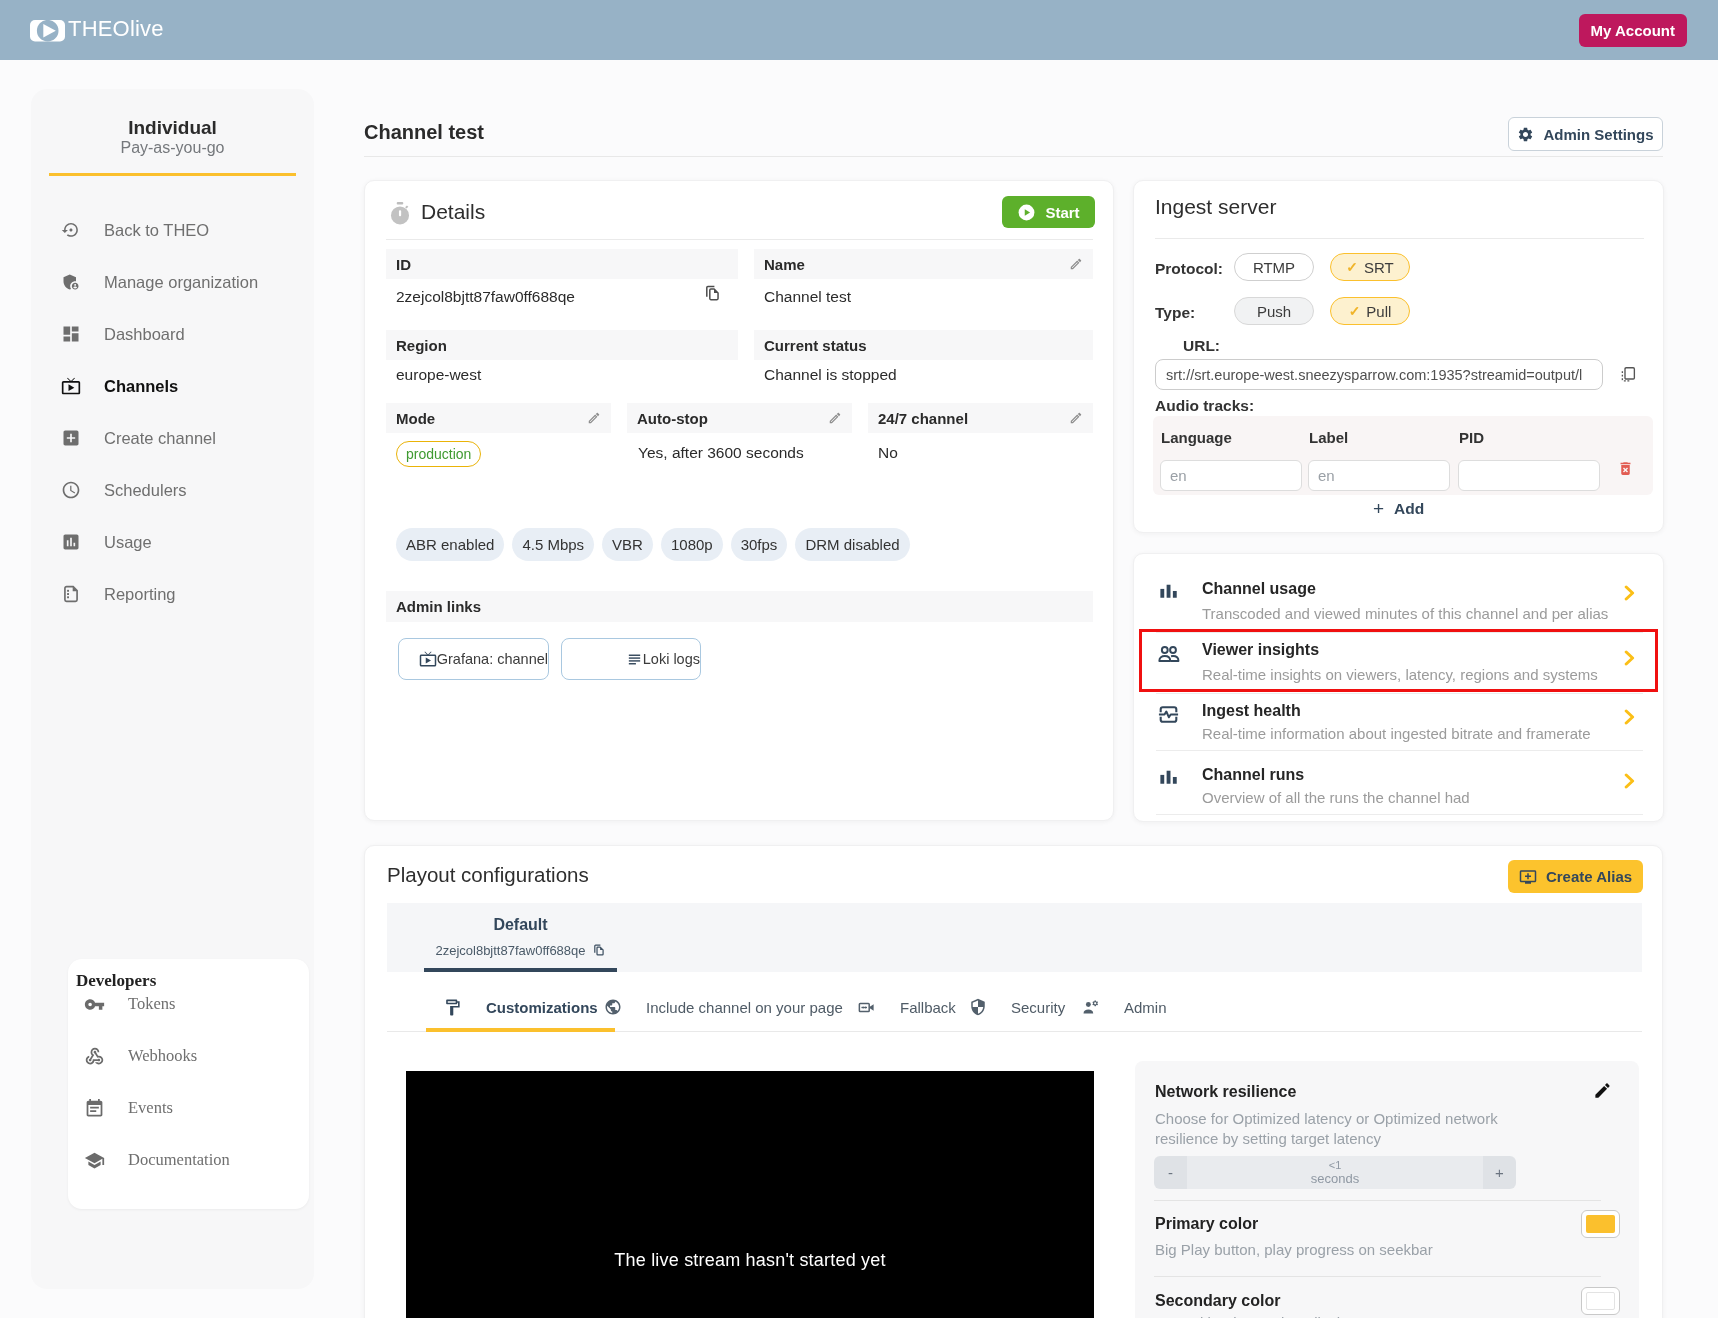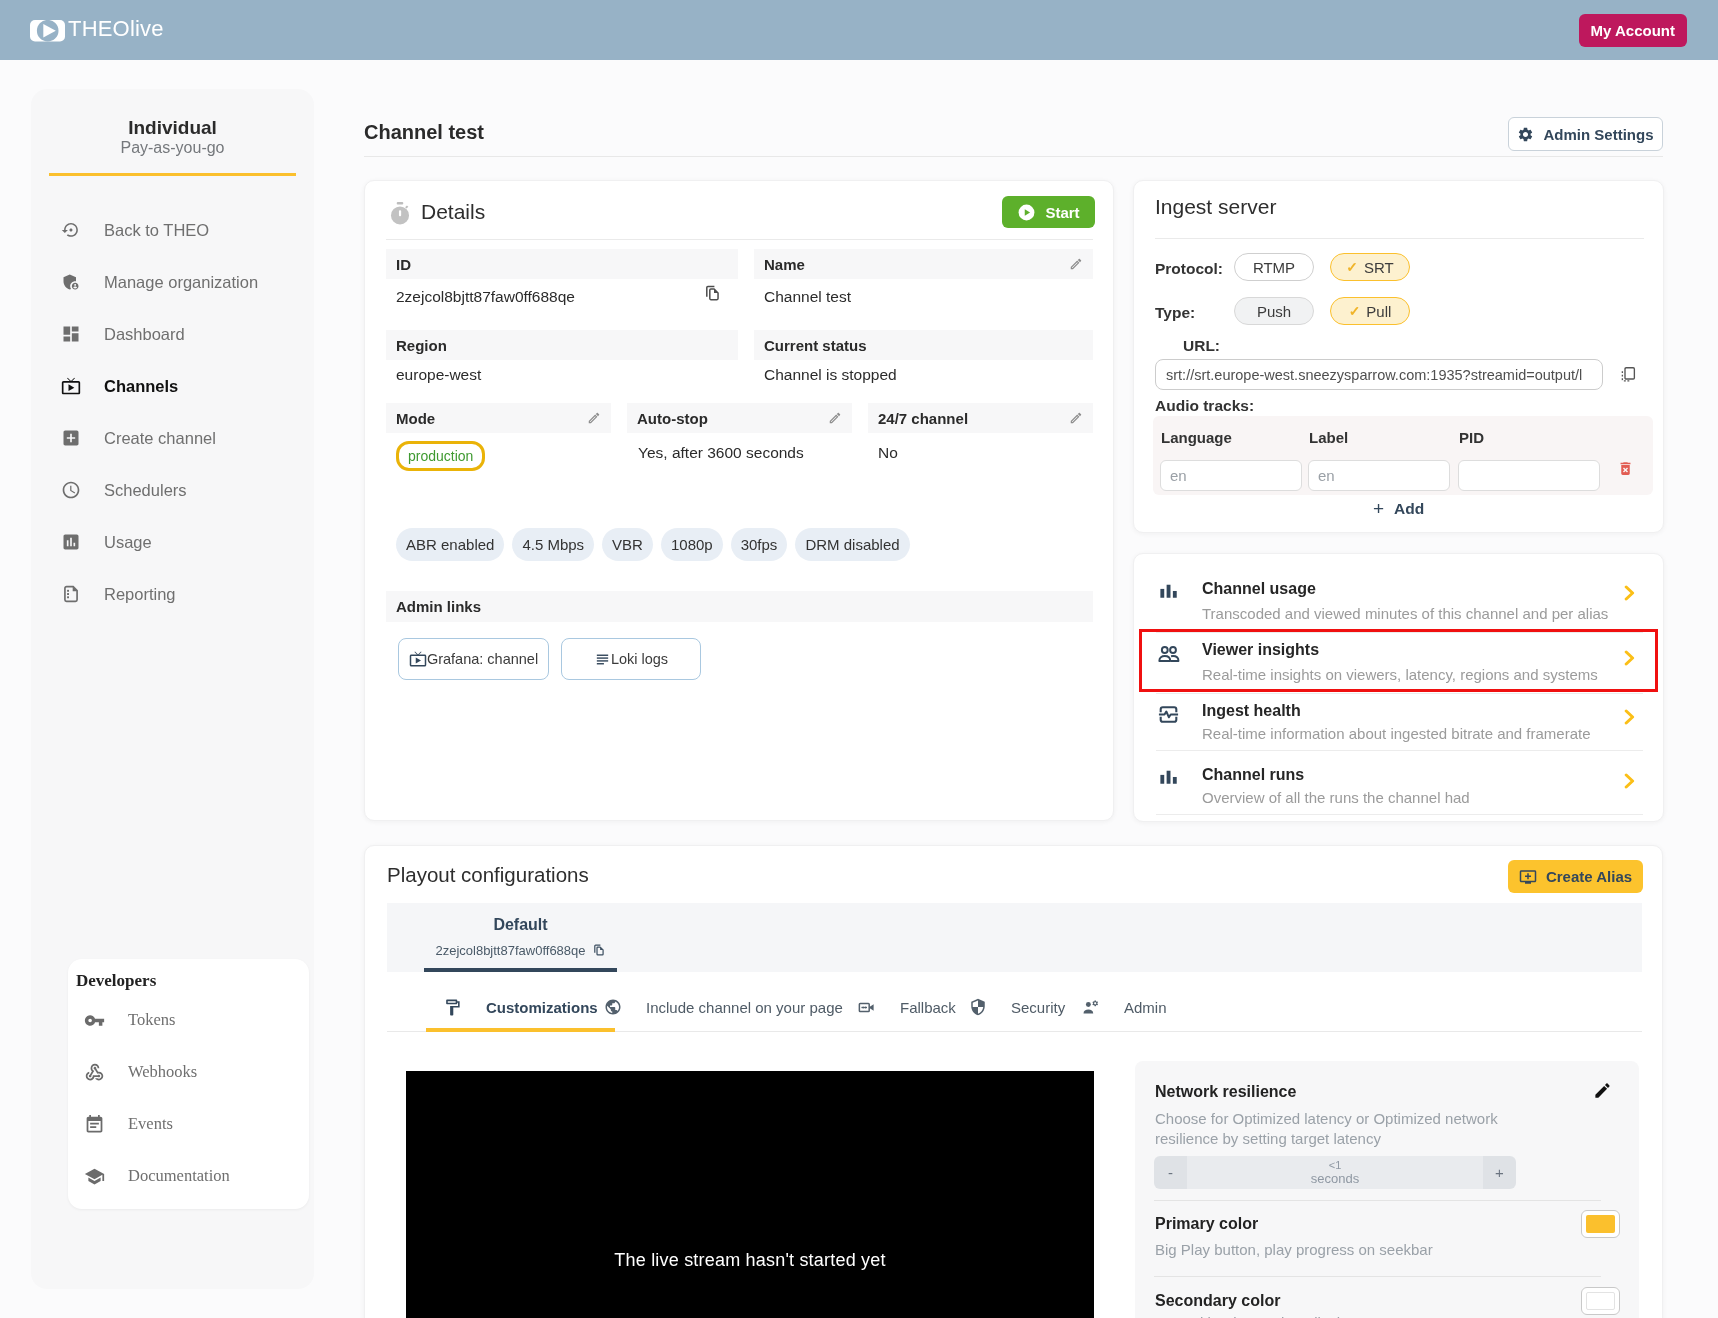--- a/index.html
+++ b/index.html
@@ -30,21 +30,21 @@
   .org-rule { margin:16px 18px 0 18px; border-top:3px solid #fbc02d; }
   .nav { margin-top:28px; list-style:none; }
   .nav li { height:52px; display:flex; align-items:center; padding-left:30px; cursor:pointer; }
   .nav li .nav-ic { width:20px; height:20px; margin-right:23px; flex:none; }
   .nav li span.lbl { font-size:16.5px; color:#6f6f6f; }
   .nav li.active span.lbl { color:#111; font-weight:600; }
   .dev-card { position:absolute; left:37px; top:870px; width:241px; height:250px;
     background:#fff; border-radius:14px; box-shadow:0 1px 3px rgba(0,0,0,.05);font-family:Liberation Serif, serif; }
   .dev-title { margin:12px 0 0 8px; font-size:17px; font-weight:600; color:#222; }
   .dev-list { list-style:none; margin-top:3px; }
-  .dev-list li { height:52px; display:flex; align-items:center; padding-left:16px; cursor:pointer; }
+  .dev-list li { height:52px; display:flex; padding-left:16px; cursor:pointer; }
   .dev-list li .nav-ic { width:21px; height:21px; margin-right:23px; flex:none; }
   .dev-list li span.lbl { font-size:16.5px; color:#6f6f6f; }
 
   
   .page-title { position:absolute; left:364px; top:121px; font-size:20px; font-weight:600; color:#2b2b2b; }
   .title-rule { position:absolute; left:364px; top:156px; width:1299px; border-top:1px solid #e8e8e8; }
   .admin-settings { position:absolute; left:1508px; top:117px; width:155px; height:34px;
     background:#fff; border:1px solid #c9d2da; border-radius:6px; display:flex; align-items:center;
     justify-content:center; gap:9px; color:#33475b; font-size:15px; font-weight:600; font-family:inherit; cursor:pointer; }
 
@@ -62,27 +62,27 @@
   .details-head-ic { position:absolute; left:24px; top:21px; }
   .details-card .sec-title { position:absolute; left:56px; top:19px; }
   .start-btn { position:absolute; left:637px; top:15px; width:93px; height:32px; background:#5db02b;
     border:none; border-radius:6px; color:#fff; font-size:15px; font-weight:600; font-family:inherit;
     display:flex; align-items:center; justify-content:center; gap:9px; cursor:pointer; }
   .details-div { position:absolute; left:21px; top:58px; width:707px; border-top:1px solid #eaeaea; }
 
   .fstrip { position:absolute; height:30px; background:#f7f7f8; display:flex; align-items:center;
     justify-content:space-between; padding:0 10px; font-size:15px; font-weight:600; color:#2b2b2b; }
   .fval { position:absolute; font-size:15.5px; color:#2b2b2b; }
-  .pill-prod { display:inline-block; border:3px solid #eab308; color:#3f9a31; font-size:14px;
+  .pill-prod { display:inline-block; border:1px solid #eab308; color:#3f9a31; font-size:14px;
     border-radius:13px; padding:4px 9px; }
   .cfg-pills { position:absolute; left:31px; top:347px; display:flex; gap:8px; }
   .cfg-pills span { background:#e8eef5; border-radius:17px; height:33px; display:flex; align-items:center;
     padding:0 10px; font-size:15px; color:#333; }
   .adm-btn { position:absolute; top:457px; height:42px; background:#fff; border:1px solid #a9c8e0;
-    border-radius:8px; display:flex; align-items:center; justify-content:center; 
+    border-radius:8px; display:flex; align-items:center; justify-content:flex-end; 
     font-size:14.5px; color:#3b3b3b; font-family:inherit; cursor:pointer; }
 
   
   .ingest-title { position:absolute; left:21px; top:14px; }
   .ingest-div { position:absolute; left:21px; top:57px; width:489px; border-top:1px solid #eaeaea; }
   .ing-lbl { position:absolute; font-size:15.5px; font-weight:600; color:#333; }
   .seg { position:absolute; width:80px; height:28px; border-radius:14px; display:flex; align-items:center;
     justify-content:center; gap:6px; font-size:15px; color:#3c3c3c; cursor:pointer; }
   .seg.off-white { background:#fff; border:1px solid #cfcfcf; }
   .seg.off-gray  { background:#f1f2f3; border:1px solid #d8d8d8; }

